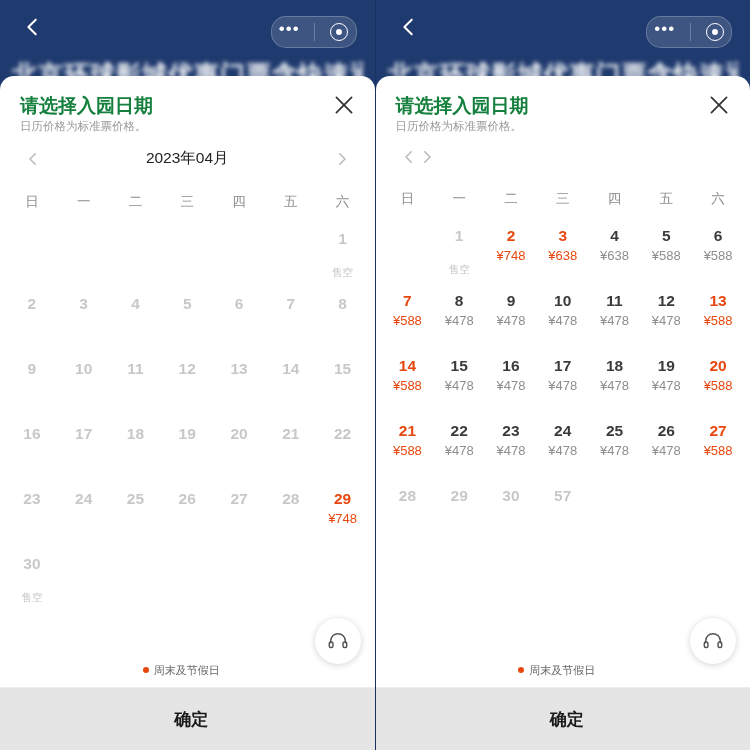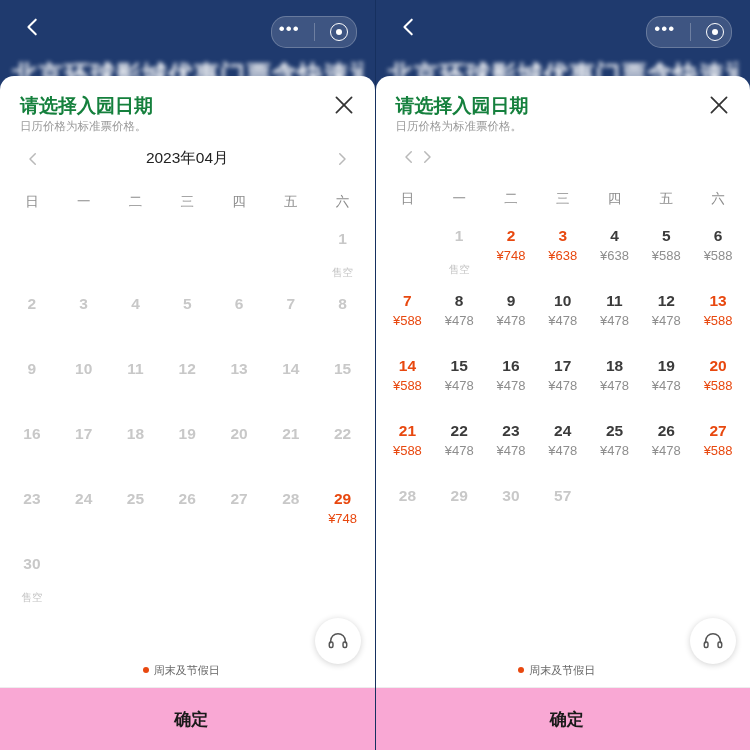--- a/index.html
+++ b/index.html
@@ -247,21 +247,21 @@
   }
 
   
   .confirm-bar {
     position: absolute;
     left: 0;
     right: 0;
     bottom: 0;
     height: 62px;
     border-top: 1px solid #ededed;
-    background: #f9a8d4;
+    background: #e5e5e5;
     display: flex;
     align-items: center;
     justify-content: center;
     padding-left: 8px;
   }
   .confirm-text {
     font-size: 17px;
     color: #1a1a1a;
     font-weight: bold;
   }

